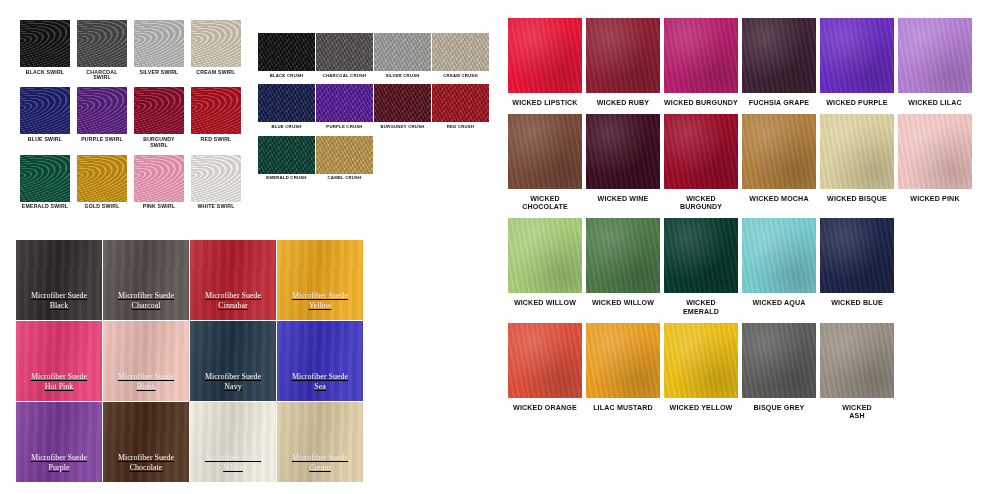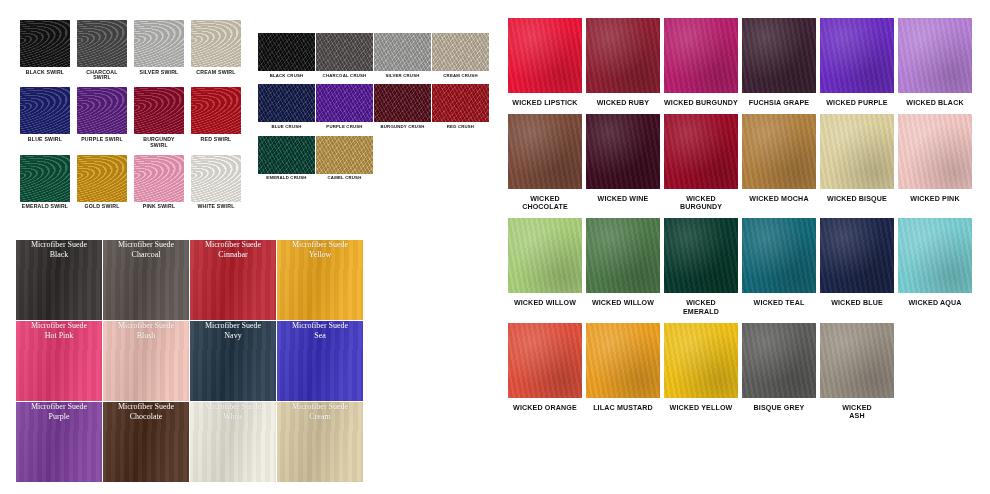--- a/index.html
+++ b/index.html
@@ -28,21 +28,21 @@
   #crush-group .row{display:flex;gap:1px;margin-bottom:6px;}
   #crush-group .cell{width:57px;}
   #crush-group .chip{width:57px;height:38px;position:relative;overflow:hidden;}
   #crush-group .sw-label{font-size:4.3px;margin-top:2.5px;}
 
   
   #suede-group{position:absolute;left:16px;top:240px;
                display:grid;grid-template-columns:repeat(4,86px);
                grid-auto-rows:80px;gap:1px;}
   .suede-tile{position:relative;overflow:hidden;display:flex;
-              align-items:flex-start;justify-content:center;}
+              align-items:flex-end;justify-content:center;text-decoration:underline;}
   .suede-tile .tx{
      position:relative;z-index:2;width:100%;text-align:center;
      font-family:"Liberation Serif",serif;font-size:8px;line-height:1.25;
      color:#ffffff;padding-bottom:9px;white-space:pre-line;
      text-shadow:0 0 1px rgba(0,0,0,.28);
   }
 
   
   #wicked-group{position:absolute;left:508px;top:18px;width:470px;}
   #wicked-group .wrow{display:flex;gap:4px;margin-bottom:7px;}
@@ -248,21 +248,21 @@
       <div class="wcell">
         <div class="chip tex-velvet" style="background-color: rgb(61, 34, 51);"></div>
         <div class="sw-label">FUCHSIA GRAPE</div>
       </div>
       <div class="wcell">
         <div class="chip tex-velvet" style="background-color: rgb(106, 43, 196);"></div>
         <div class="sw-label">WICKED PURPLE</div>
       </div>
       <div class="wcell">
         <div class="chip tex-velvet" style="background-color: rgb(183, 130, 216);"></div>
-        <div class="sw-label">WICKED BLACK</div>
+        <div class="sw-label">WICKED LILAC</div>
       </div>
     </div>
     <div class="wrow">
       <div class="wcell">
         <div class="chip tex-velvet" style="background-color: rgb(122, 74, 57);"></div>
         <div class="sw-label">WICKED
 CHOCOLATE</div>
       </div>
       <div class="wcell">
         <div class="chip tex-velvet" style="background-color: rgb(62, 13, 33);"></div>
@@ -294,30 +294,26 @@
       <div class="wcell">
         <div class="chip tex-velvet" style="background-color: rgb(78, 122, 74);"></div>
         <div class="sw-label">WICKED WILLOW</div>
       </div>
       <div class="wcell">
         <div class="chip tex-velvet" style="background-color: rgb(6, 58, 44);"></div>
         <div class="sw-label">WICKED
 EMERALD</div>
       </div>
       <div class="wcell">
-        <div class="chip tex-velvet" style="background-color: rgb(18, 104, 120);"></div>
-        <div class="sw-label">WICKED TEAL</div>
+        <div class="chip tex-velvet" style="background-color: rgb(121, 207, 210);"></div>
+        <div class="sw-label">WICKED AQUA</div>
       </div>
       <div class="wcell">
         <div class="chip tex-velvet" style="background-color: rgb(27, 36, 73);"></div>
         <div class="sw-label">WICKED BLUE</div>
-      </div>
-      <div class="wcell">
-        <div class="chip tex-velvet" style="background-color: rgb(121, 207, 210);"></div>
-        <div class="sw-label">WICKED AQUA</div>
       </div>
     </div>
     <div class="wrow">
       <div class="wcell">
         <div class="chip tex-velvet" style="background-color: rgb(225, 80, 60);"></div>
         <div class="sw-label">WICKED ORANGE</div>
       </div>
       <div class="wcell">
         <div class="chip tex-velvet" style="background-color: rgb(237, 160, 34);"></div>
         <div class="sw-label">LILAC MUSTARD</div>

